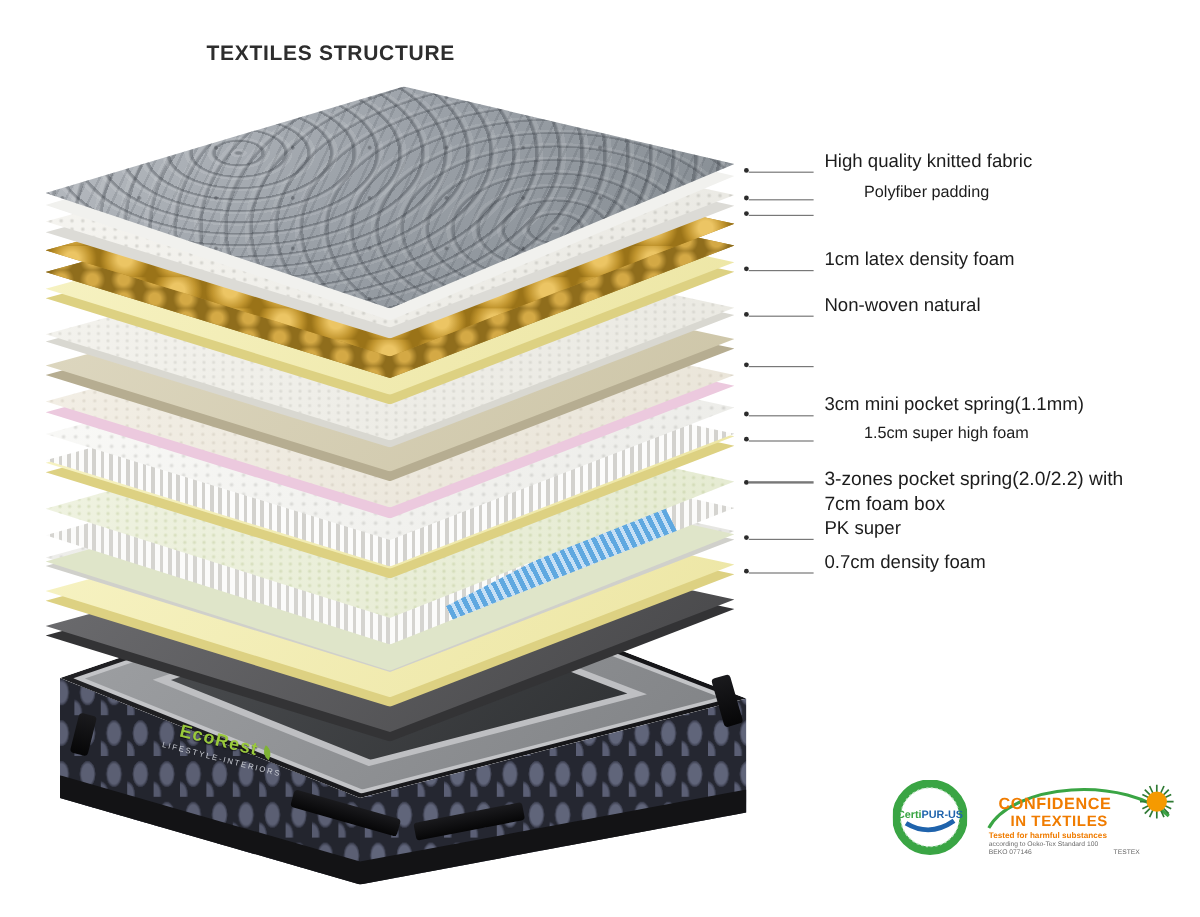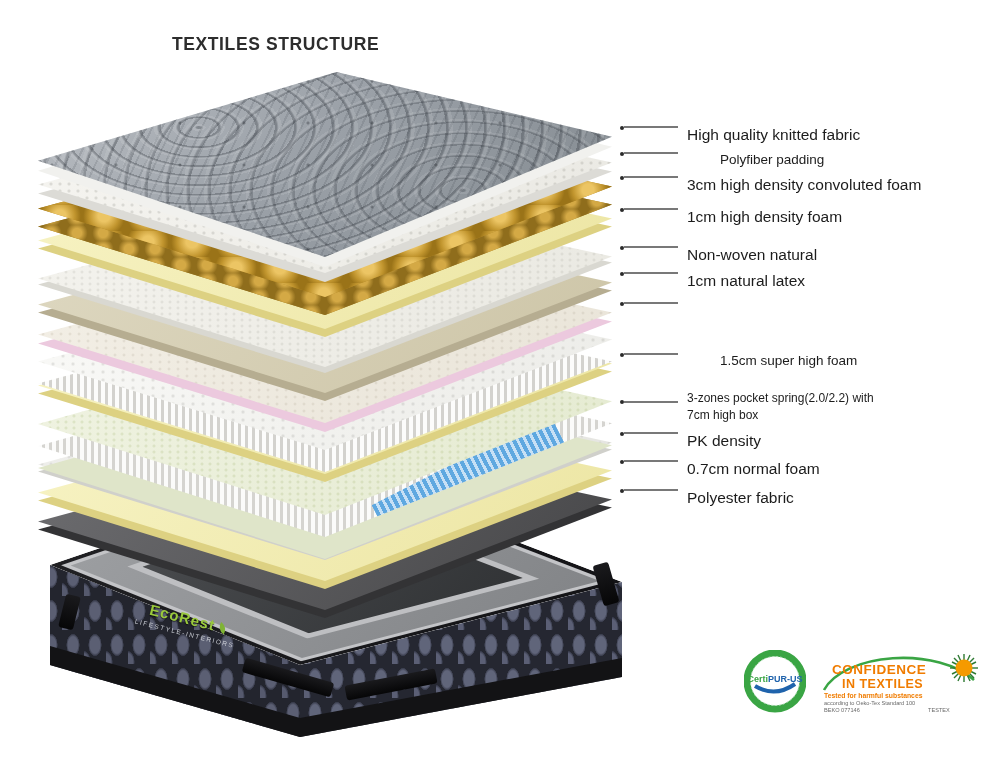--- a/index.html
+++ b/index.html
@@ -81,26 +81,26 @@
     transform:rotate(-27deg);
     background:repeating-linear-gradient(90deg,#5fa8e0 0 4px,#c7e0f5 4px 7px);}
   .p-cotton{background:
     radial-gradient(circle 1.2px at 4px 4px, rgba(125,125,120,.22), transparent 2px),
     linear-gradient(135deg,#efefec,#e4e4e0);background-size:9px 7px,auto;}
   .e-cotton{background:#d0d0cb;}
   .p-poly{background:linear-gradient(135deg,#6e6e71,#454547);}
   .e-poly{background:#333335;}
 
   
-  .callout{position:absolute;left:620px;display:flex;align-items:flex-start;z-index:30;}
+  .callout{position:absolute;left:620px;display:flex;align-items:flex-end;z-index:30;}
   .callout .dot{width:4px;height:4px;border-radius:50%;background:#2b2b2b;flex:0 0 auto;}
   .callout .line{width:54px;height:1.5px;background:#787878;flex:0 0 auto;}
   .ctext{margin-left:9px;font-size:15.5px;color:#1c1c1c;white-space:nowrap;}
   .ctext.sm{font-size:13.5px;margin-left:42px;}
-  .ctext.md{font-size:12px;}
+  .ctext.md{font-size:16px;}
   .callout.two{align-items:flex-start;}
   .callout.two .dot{margin-top:9px;}
   .callout.two .line{margin-top:10px;}
   .ctext .l2line{display:block;margin-top:3px;}
 
   
   .mattress{position:absolute;left:40px;top:460px;width:600px;height:300px;z-index:0;}
   .m-face{position:absolute;inset:0;}
   .m-top{clip-path:polygon(290px 10px,582px 122px,260px 205px,10px 105px);z-index:2;}
   .m-top>div{position:absolute;inset:0;
@@ -223,65 +223,59 @@
     <span class="ctext">High quality knitted fabric</span>
   </div>
   <div class="callout" style="top:152px">
     <span class="dot"></span>
     <span class="line"></span>
     <span class="ctext sm">Polyfiber padding</span>
   </div>
   <div class="callout" style="top:176px">
     <span class="dot"></span>
     <span class="line"></span>
-    <span class="ctext">3cm high density convoluted foam</span>
   </div>
   <div class="callout" style="top:208px">
     <span class="dot"></span>
     <span class="line"></span>
-    <span class="ctext">1cm high density foam</span>
+    <span class="ctext">1cm latex density foam</span>
   </div>
   <div class="callout" style="top:246px">
     <span class="dot"></span>
     <span class="line"></span>
     <span class="ctext">Non-woven natural</span>
   </div>
-  <div class="callout" style="top:272px">
-    <span class="dot"></span>
-    <span class="line"></span>
-    <span class="ctext">1cm natural latex</span>
-  </div>
   <div class="callout" style="top:302px">
     <span class="dot"></span>
     <span class="line"></span>
   </div>
+  <div class="callout" style="top:329px">
+    <span class="dot"></span>
+    <span class="line"></span>
+    <span class="ctext">3cm mini pocket spring(1.1mm)</span>
+  </div>
   <div class="callout" style="top:353px">
     <span class="dot"></span>
     <span class="line"></span>
     <span class="ctext sm">1.5cm super high foam</span>
   </div>
   <div class="callout two" style="top:391px">
     <span class="dot"></span>
     <span class="line"></span>
-    <span class="ctext md"><span>3-zones pocket spring(2.0/2.2) with</span><span class="l2line">7cm high box</span></span>
+    <span class="ctext md"><span>3-zones pocket spring(2.0/2.2) with</span><span class="l2line">7cm foam box</span></span>
   </div>
   <div class="callout" style="top:432px">
     <span class="dot"></span>
     <span class="line"></span>
-    <span class="ctext">PK density</span>
+    <span class="ctext">PK super</span>
   </div>
   <div class="callout" style="top:460px">
     <span class="dot"></span>
     <span class="line"></span>
-    <span class="ctext">0.7cm normal foam</span>
-  </div>
-  <div class="callout" style="top:489px">
-    <span class="dot"></span>
-    <span class="line"></span>
-    <span class="ctext">Polyester fabric</span>
+    <span class="ctext">0.7cm density foam</span>
   </div>
 
   <div class="mattress">
     <div class="m-face m-side m-left"></div>
     <div class="m-face m-side m-right"></div>
     <div class="m-band left"></div>
     <div class="m-band right"></div>
     <div class="m-face m-top">
       <div class="mt-black"></div>
       <div class="mt-light1"></div>

